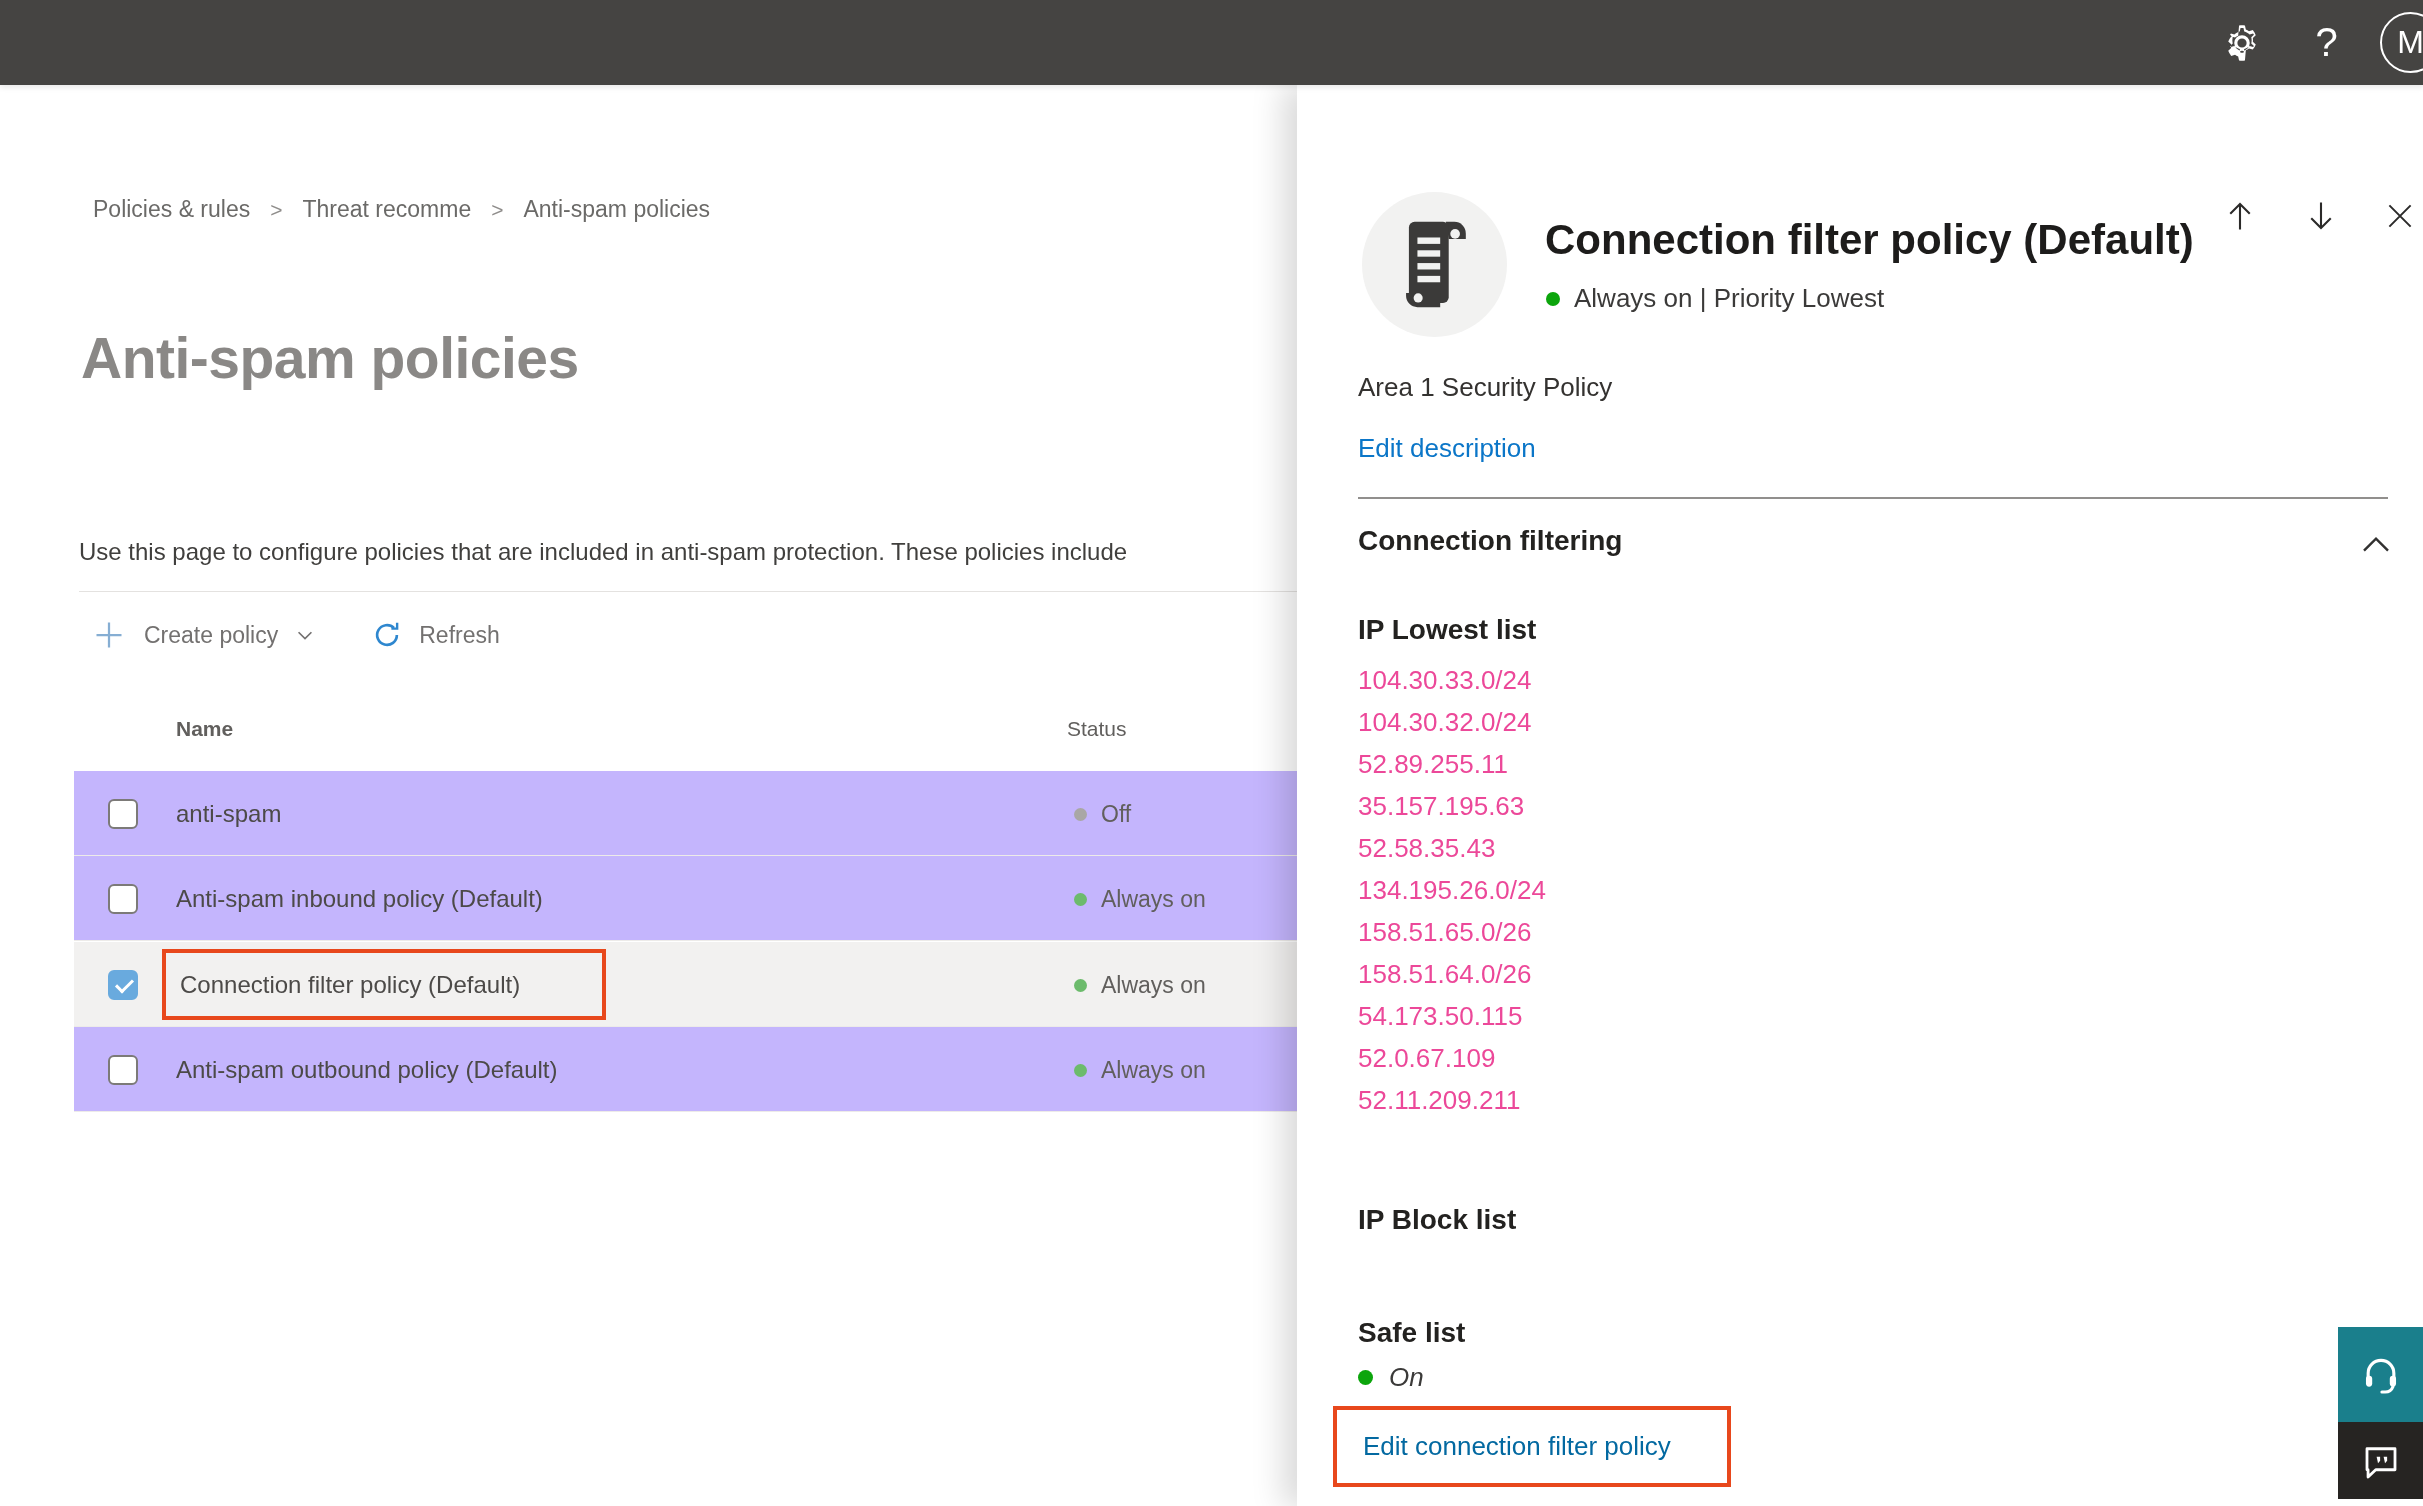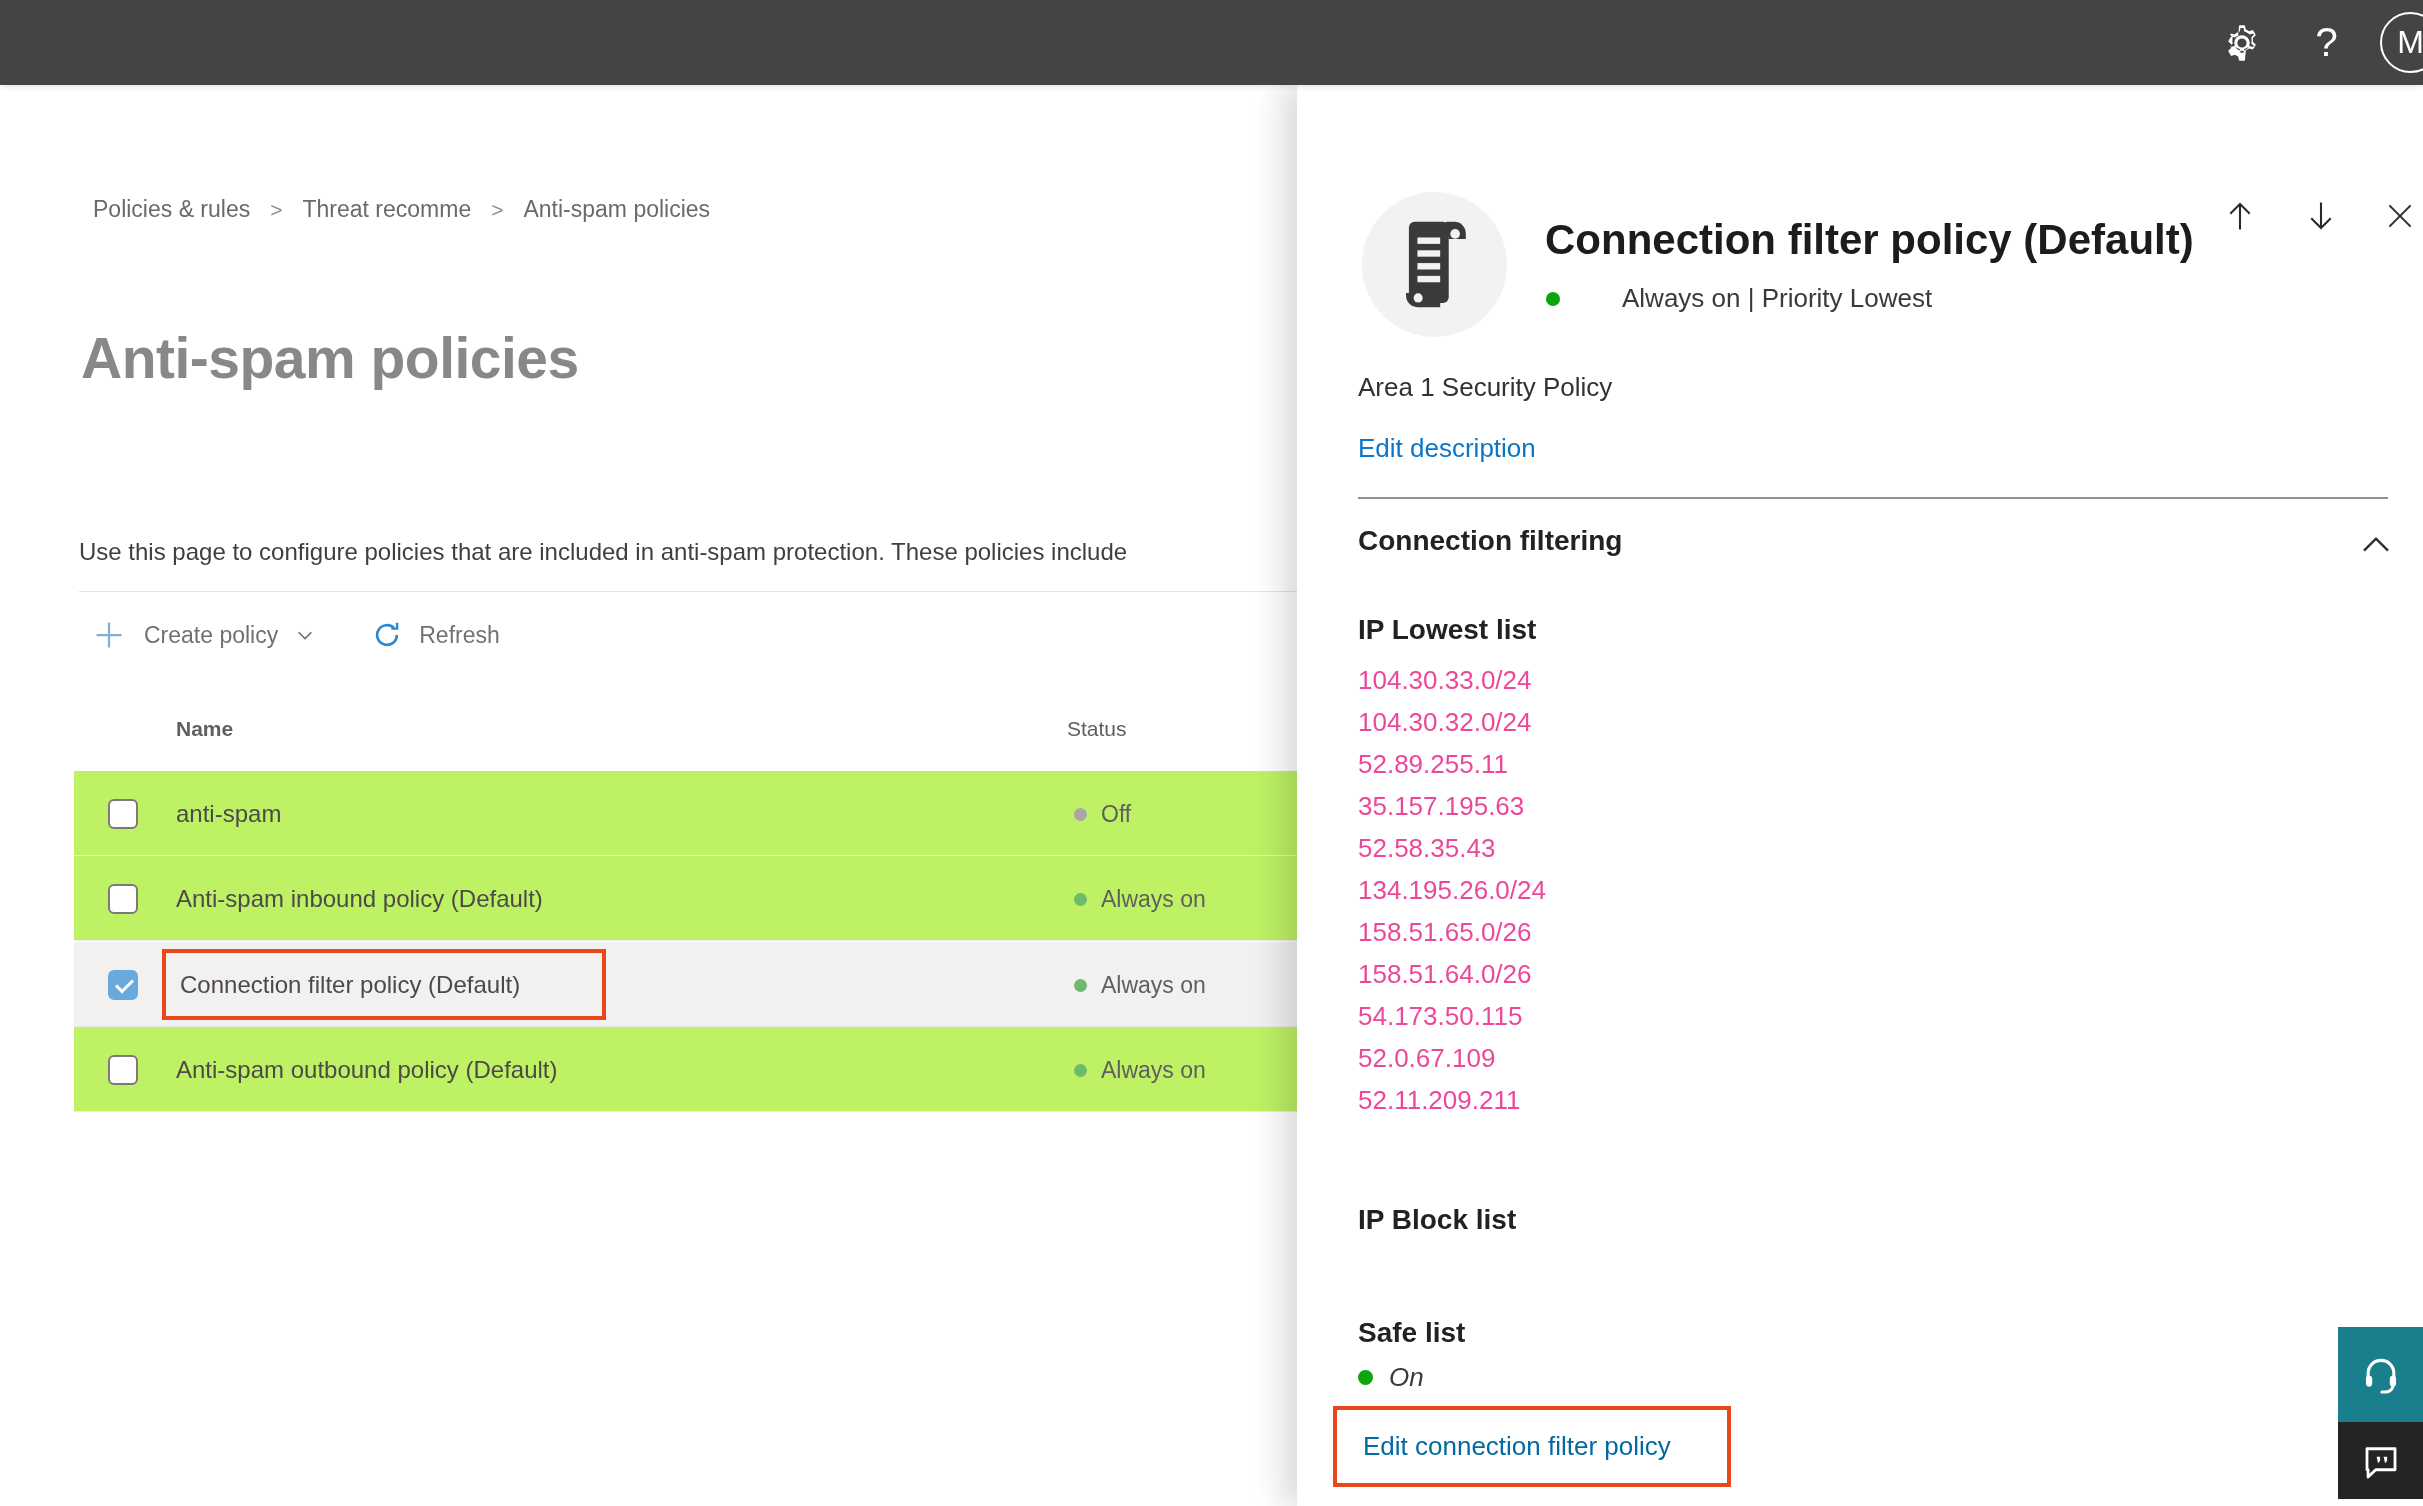--- a/index.html
+++ b/index.html
@@ -52,21 +52,21 @@
   .toolbar .plus { margin-right:20px; display:flex; }
   .toolbar .chev { margin-left:16px; display:flex; }
   .toolbar .refresh-ic { margin-left:55px; margin-right:16px; display:flex; }
 
   .tbl-head-name { position:absolute; left:176px; top:717px; font-size:21px; font-weight:700; color:#615f5d; }
   .tbl-head-status { position:absolute; left:1067px; top:717px; font-size:21px; font-weight:400; color:#615f5d; }
   .tbl-head-line { position:absolute; left:77px; top:771px; width:1221px; height:1px; background:#e8e6e4; }
 
   .row {
     position:absolute; left:74px; width:1224px; height:85px;
-    border-bottom:1px solid #edebe9; cursor:pointer; background:#bef264;
+    border-bottom:1px solid #edebe9; cursor:pointer; background:#c4b5fd;
   }
   .row.selected { background:#f2f1f0; }
   .row .cb {
     position:absolute; left:34px; top:28px; width:30px; height:30px;
     border:2px solid #7c7a78; border-radius:6px; background:#fff; cursor:pointer;
   }
   .row .cb.checked { background:#69aade; border-color:#69aade; }
   .row .cb.checked::after {
     content:""; position:absolute; left:6px; top:7px; width:14px; height:7px;
     border-left:3px solid #fff; border-bottom:3px solid #fff; transform:rotate(-45deg);
@@ -90,21 +90,21 @@
     background:#ffffff; box-shadow:-14px 0 30px rgba(0,0,0,.15); z-index:20;
   }
   .pnav { position:absolute; top:111px; width:40px; height:40px; display:flex; align-items:center; justify-content:center; cursor:pointer; }
   .pnav.up { left:923px; } .pnav.down { left:1004px; } .pnav.close { left:1083px; }
 
   .pavatar {
     position:absolute; left:65px; top:107px; width:145px; height:145px;
     border-radius:50%; background:#f2f2f1; display:flex; align-items:center; justify-content:center;
   }
   .ptitle { position:absolute; left:248px; top:131px; font-size:42px; font-weight:700; color:#1d1c1b; }
-  .pstatus { position:absolute; left:249px; top:198px; display:flex; align-items:center;gap:48px; }
+  .pstatus { position:absolute; left:249px; top:198px; display:flex; align-items:center; }
   .pstatus .gdot { width:14px; height:14px; border-radius:50%; background:#0ca50c; margin-right:14px; }
   .pstatus .ptxt { font-size:26px; color:#3b3a39; }
 
   .parea { position:absolute; left:61px; top:287px; font-size:26px; color:#343230; }
   .plink { position:absolute; left:61px; top:348px; font-size:26px; color:#0b76c8; cursor:pointer; }
   .pdivider { position:absolute; left:61px; top:412px; width:1030px; height:2px; background:#918f8d; }
 
   .psection-head { position:absolute; left:61px; font-size:28px; font-weight:700; color:#232220; }
   .sec-cf { top:440px; }
   .chev-up { position:absolute; left:1063px; top:446px; cursor:pointer; }

